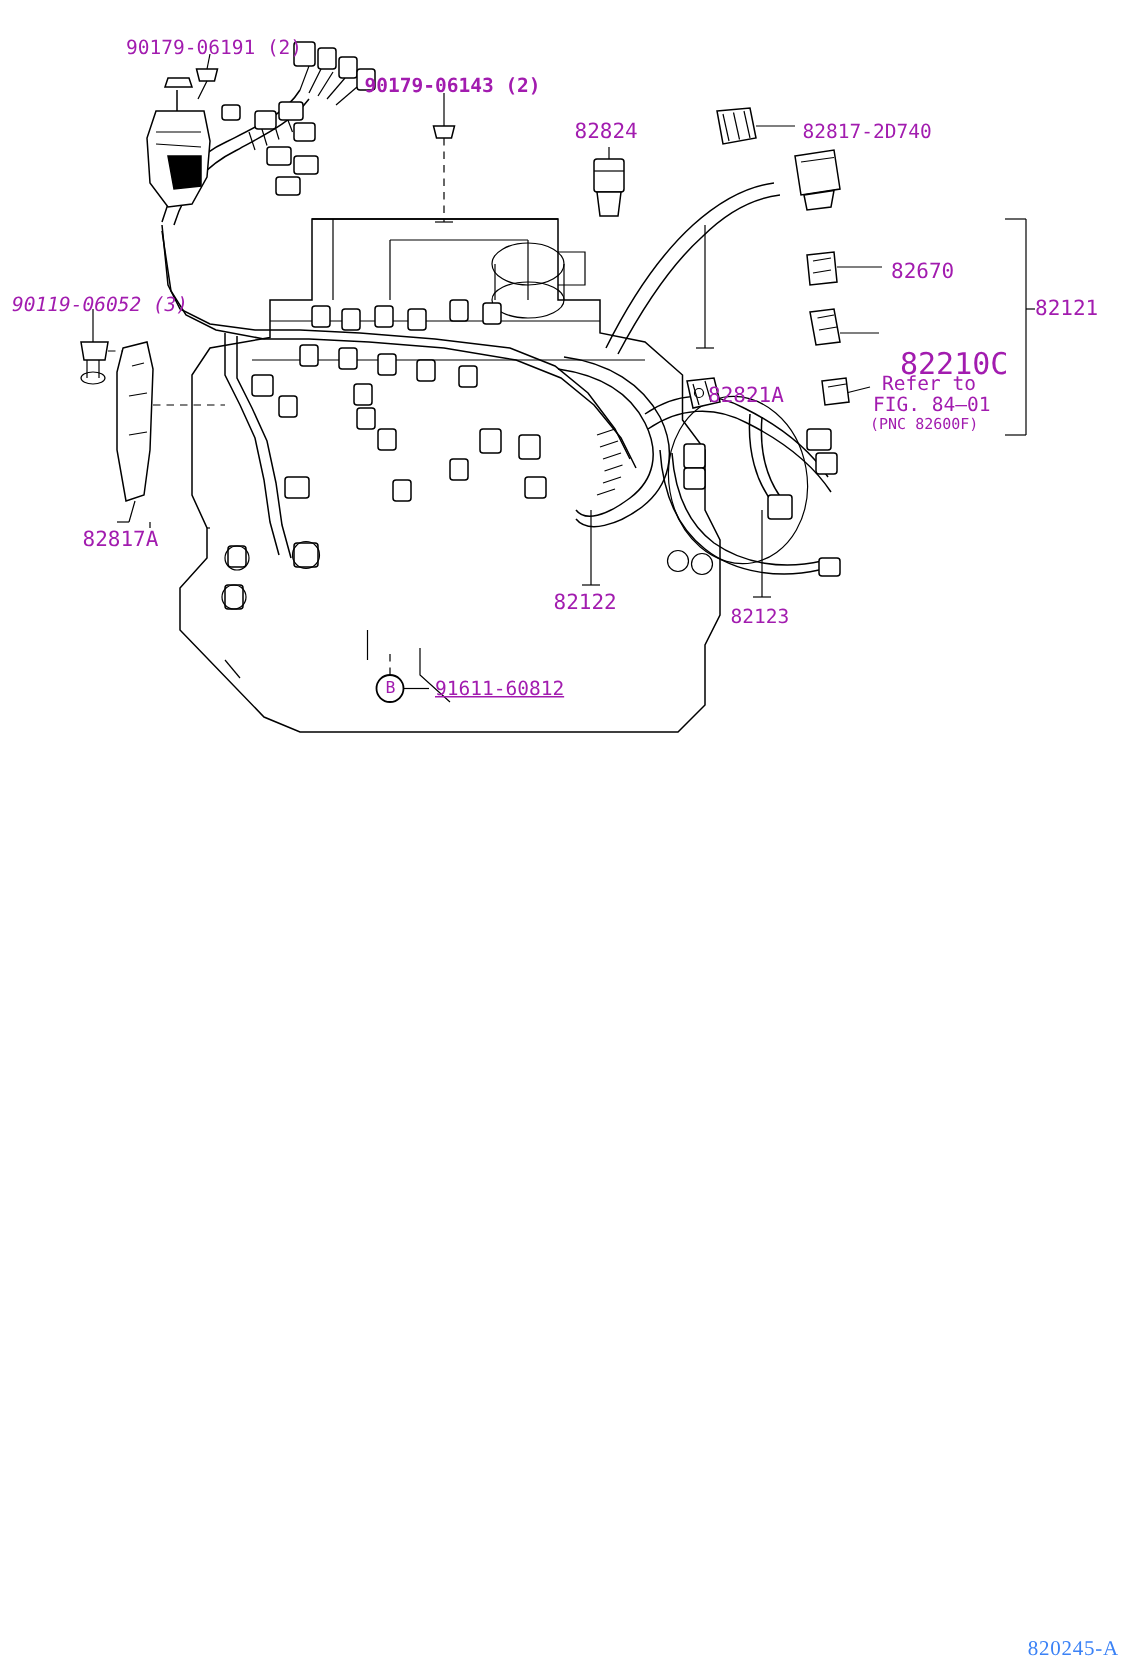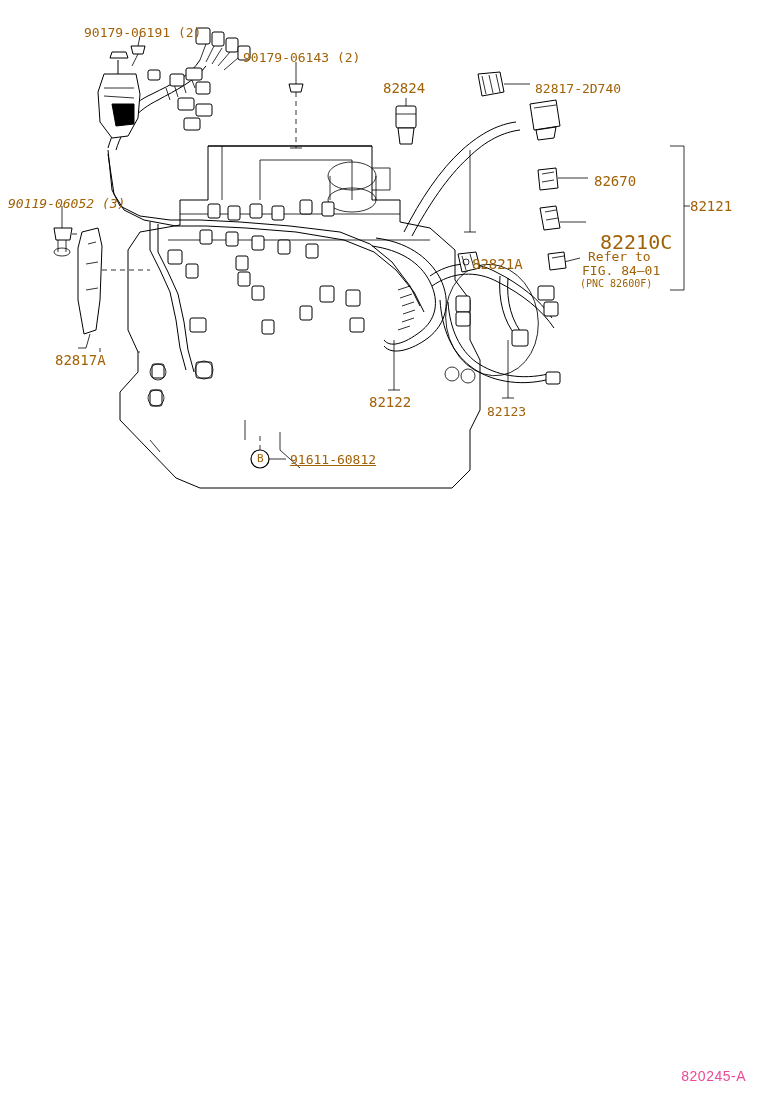--- a/index.html
+++ b/index.html
@@ -12,35 +12,35 @@
     width: 760px;
     height: 1112px;
     background: #ffffff;
     font-family: "DejaVu Sans Mono", monospace;
     overflow: hidden;
   }
   .lbl {
     position: absolute;
     font-family: "DejaVu Sans Mono", monospace;
     font-size: 13px;
-    color: #a16207;
+    color: #a21caf;
     white-space: nowrap;
     letter-spacing: 0px;
   }
   .lbl.small {
     font-size: 10px;
     text-align: center;
   }
   .figcode {
     position: absolute;
     right: 14px;
-    bottom: 28px;
+    bottom: 4px;
     font-size: 14px;
-    font-family: Liberation Sans, sans-serif;
-    color: #ec4899;
+    font-family: Liberation Serif, serif;
+    color: #3b82f6;
     letter-spacing: 0.5px;
   }
   svg#art {
     position: absolute;
     left: 0;
     top: 0;
     width: 760px;
     height: 1112px;
   }
   .ln { stroke: #000; stroke-width: 1; fill: none; }
@@ -291,21 +291,21 @@
       <path class="ln-dash" d="M260 450 L260 436"></path>
     </g>
 
     <g>
       <path class="ln-thin" d="M100 348 L100 352"></path>
       <path class="ln-thin" d="M394 392 L394 392"></path>
     </g>
   </svg>
 
   <div class="lbl" style="left:84px; top:25px;">90179-06191 (2)</div>
-  <div class="lbl" style="left:243px; top:50px;">90179-06143 (2)</div>
+  <div class="lbl" style="left:243px; top:50px;font-weight:bold;">90179-06143 (2)</div>
   <div class="lbl" style="left:383px; top:80px; font-size:14px;">82824</div>
   <div class="lbl" style="left:535px; top:81px;">82817-2D740</div>
   <div class="lbl" style="left:594px; top:173px; font-size:14px;">82670</div>
   <div class="lbl" style="left:690px; top:198px; font-size:14px;">82121</div>
   <div class="lbl" style="left:600px; top:216px; font-size:20px;margin-top:14px;">82210C</div>
   <div class="lbl" style="left:8px; top:196px;font-style:italic;">90119-06052 (3)</div>
   <div class="lbl" style="left:472px; top:256px; font-size:14px;">82821A</div>
   <div class="lbl" style="left:588px; top:249px; font-size:13px;text-align:center;">Refer to</div>
   <div class="lbl" style="left:582px; top:263px; font-size:13px;text-align:right;">FIG. 84–01</div>
   <div class="lbl small" style="left:580px; top:278px;">(PNC 82600F)</div>

